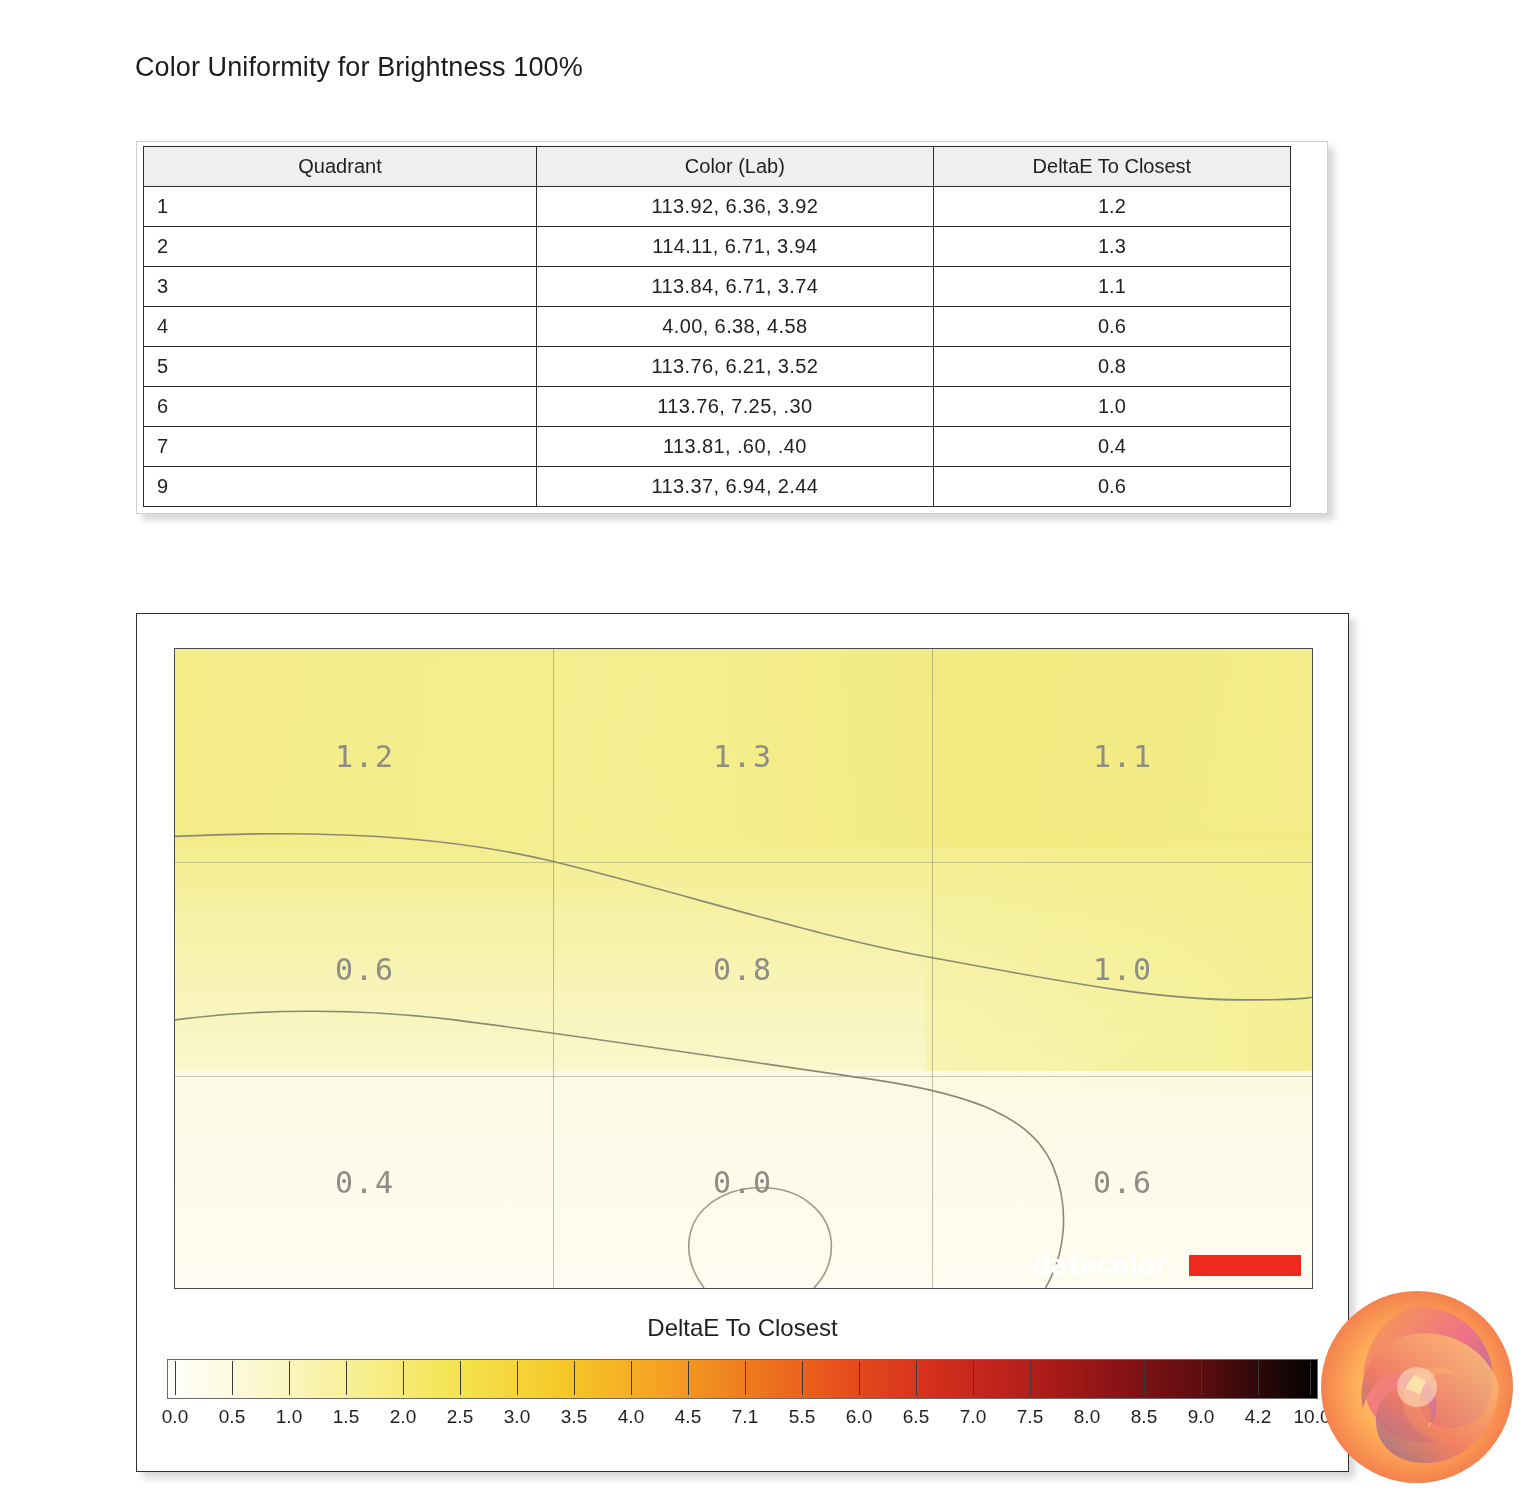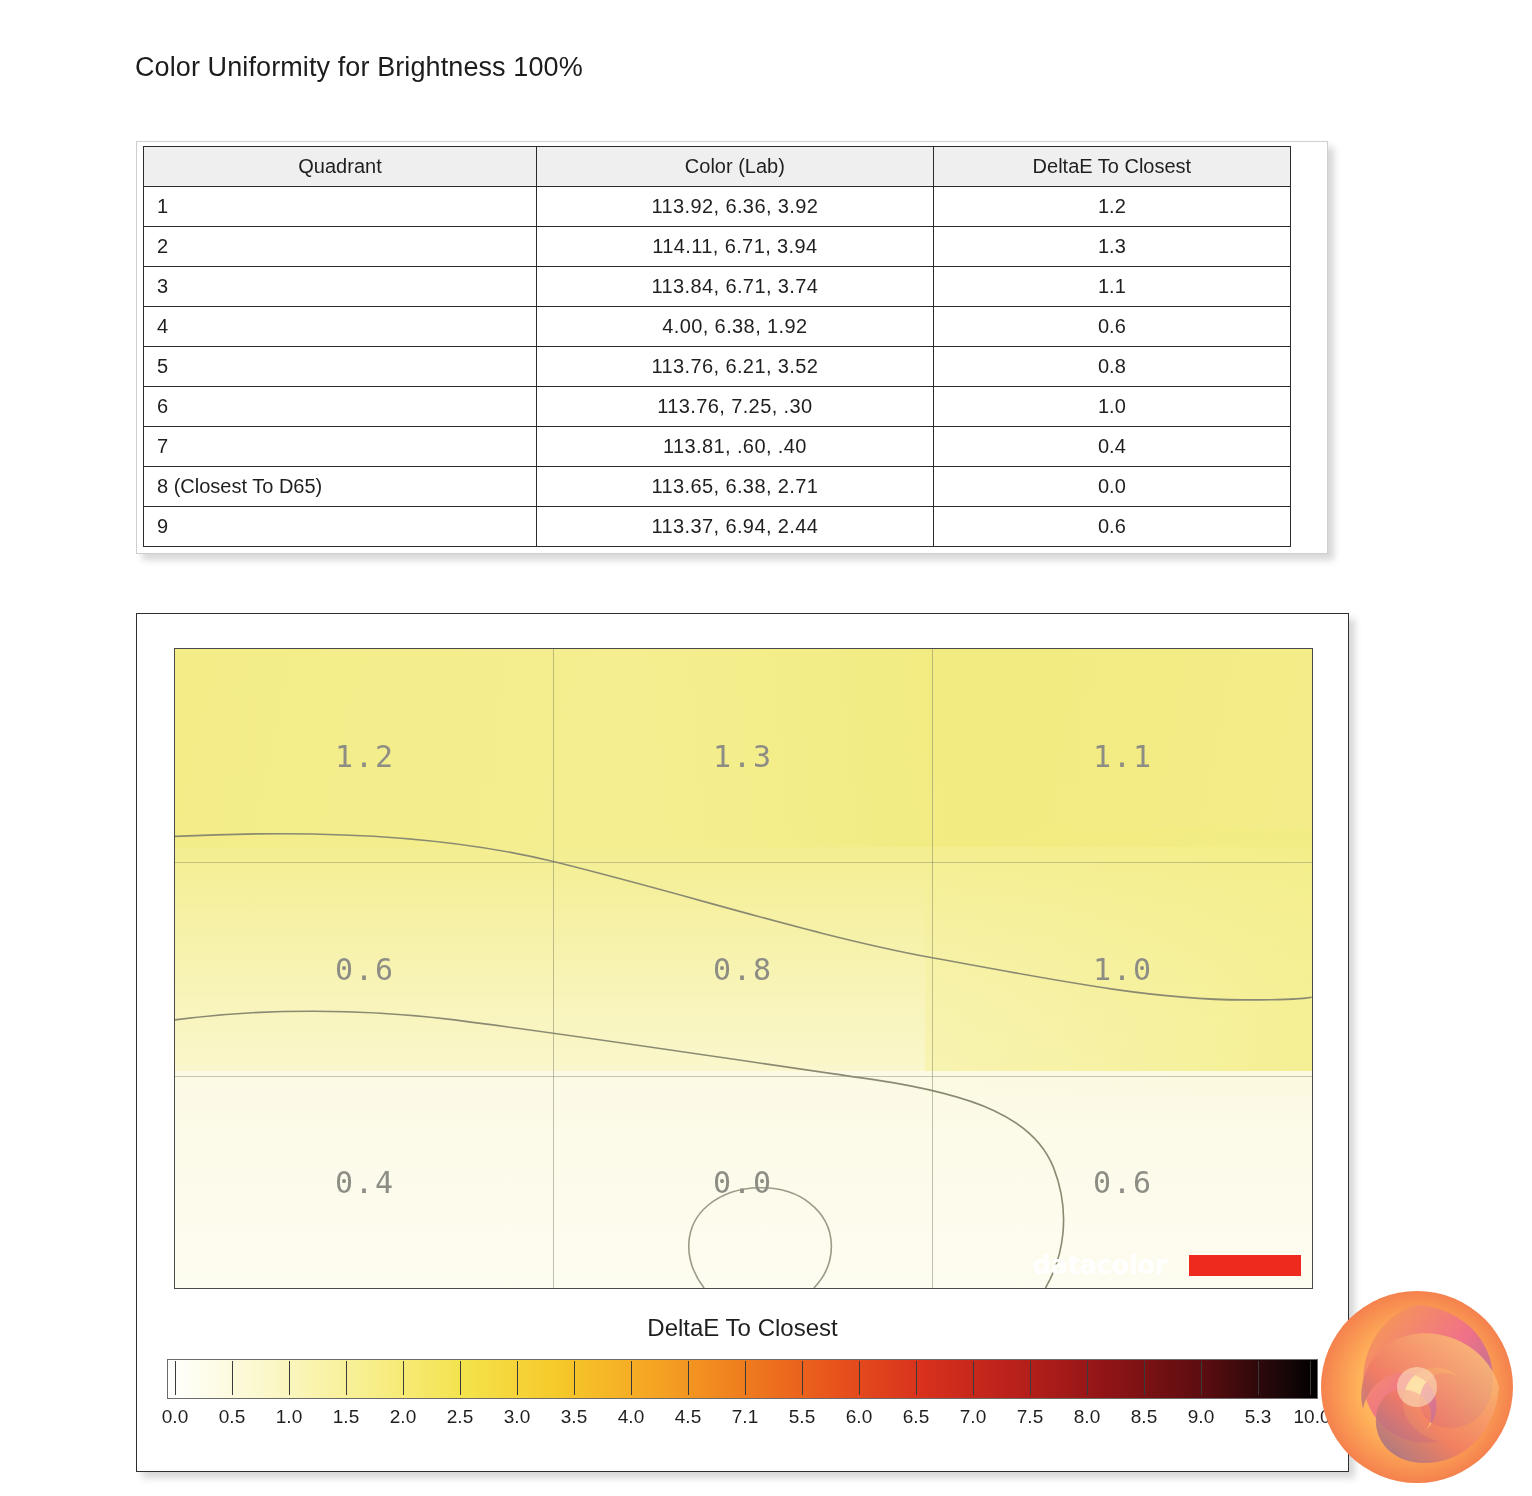--- a/index.html
+++ b/index.html
@@ -277,42 +277,37 @@
         <td class="lab">114.11,  6.71,  3.94</td>
         <td class="delta">1.3</td>
       </tr>
       <tr>
         <td class="quadrant">3</td>
         <td class="lab">113.84,  6.71,  3.74</td>
         <td class="delta">1.1</td>
       </tr>
       <tr>
         <td class="quadrant">4</td>
-        <td class="lab">4.00,  6.38,  1.92</td>
+        <td class="lab">4.00,  6.38,  4.58</td>
         <td class="delta">0.6</td>
       </tr>
       <tr>
         <td class="quadrant">5</td>
         <td class="lab">113.76,  6.21,  3.52</td>
         <td class="delta">0.8</td>
       </tr>
       <tr>
         <td class="quadrant">6</td>
         <td class="lab">113.76,  7.25,  .30</td>
         <td class="delta">1.0</td>
       </tr>
       <tr>
         <td class="quadrant">7</td>
         <td class="lab">113.81,   .60,   .40</td>
         <td class="delta">0.4</td>
-      </tr>
-      <tr>
-        <td class="quadrant">8 (Closest To D65)</td>
-        <td class="lab">113.65,  6.38,  2.71</td>
-        <td class="delta">0.0</td>
       </tr>
       <tr>
         <td class="quadrant">9</td>
         <td class="lab">113.37,  6.94,  2.44</td>
         <td class="delta">0.6</td>
       </tr>
     </tbody>
   </table>
 </div>
 
@@ -394,21 +389,21 @@
     <div class="legend-label" style="left:521px;">4.5</div>
     <div class="legend-label" style="left:578px;">7.1</div>
     <div class="legend-label" style="left:635px;">5.5</div>
     <div class="legend-label" style="left:692px;">6.0</div>
     <div class="legend-label" style="left:749px;">6.5</div>
     <div class="legend-label" style="left:806px;">7.0</div>
     <div class="legend-label" style="left:863px;">7.5</div>
     <div class="legend-label" style="left:920px;">8.0</div>
     <div class="legend-label" style="left:977px;">8.5</div>
     <div class="legend-label" style="left:1034px;">9.0</div>
-    <div class="legend-label" style="left:1091px;">5.3</div>
+    <div class="legend-label" style="left:1091px;">4.2</div>
     <div class="legend-label" style="left:1145px;">10.0</div>
   </div>
 </div>
 
 <svg class="logo" viewBox="0 0 200 200">
   <defs>
     <radialGradient id="lgA" cx="50%" cy="50%" r="55%">
       <stop offset="0%" stop-color="#ffe08a"></stop>
       <stop offset="55%" stop-color="#ffb25a"></stop>
       <stop offset="100%" stop-color="#f2754a"></stop>

